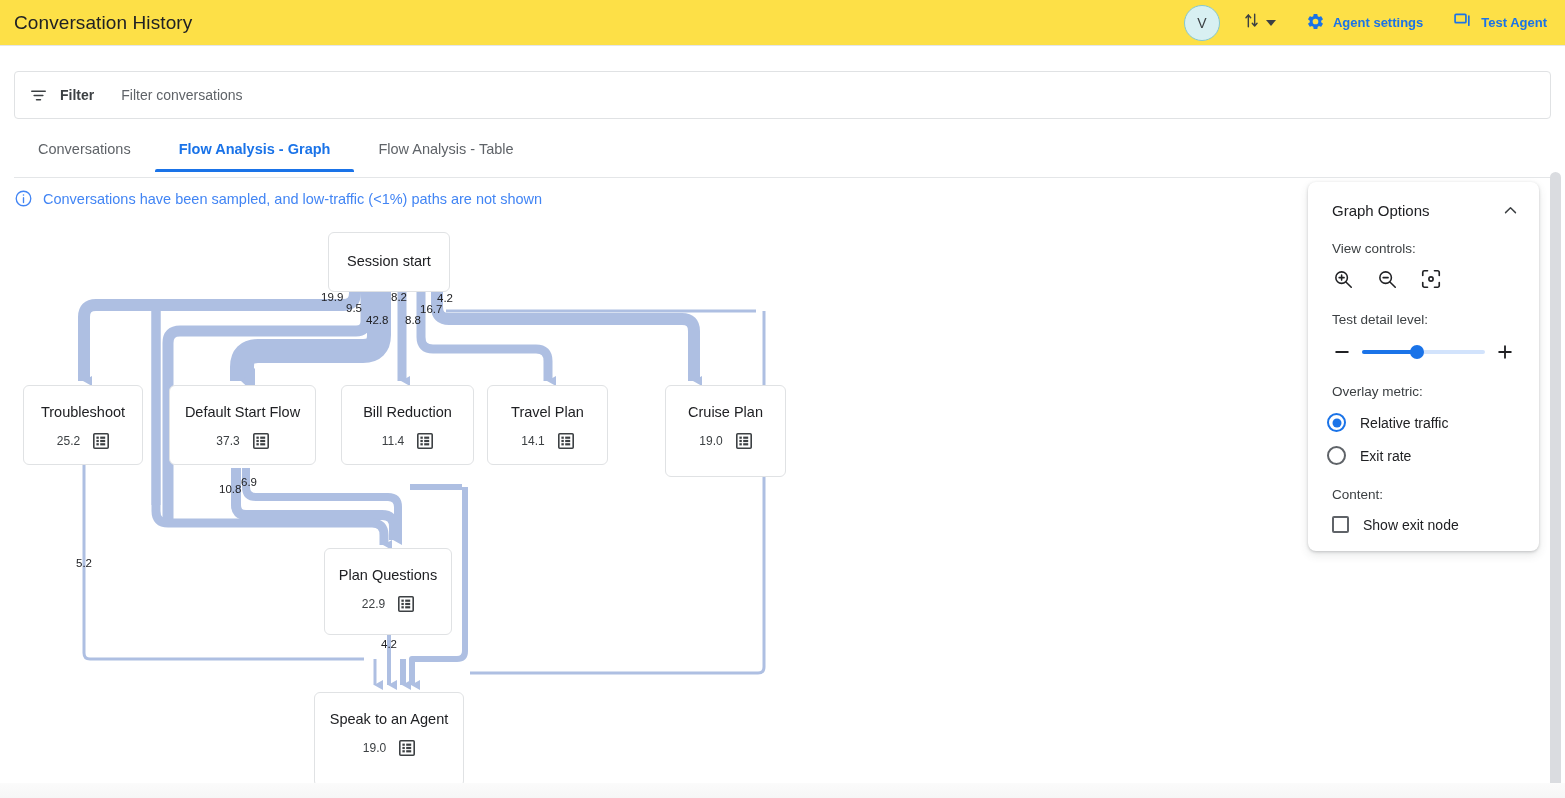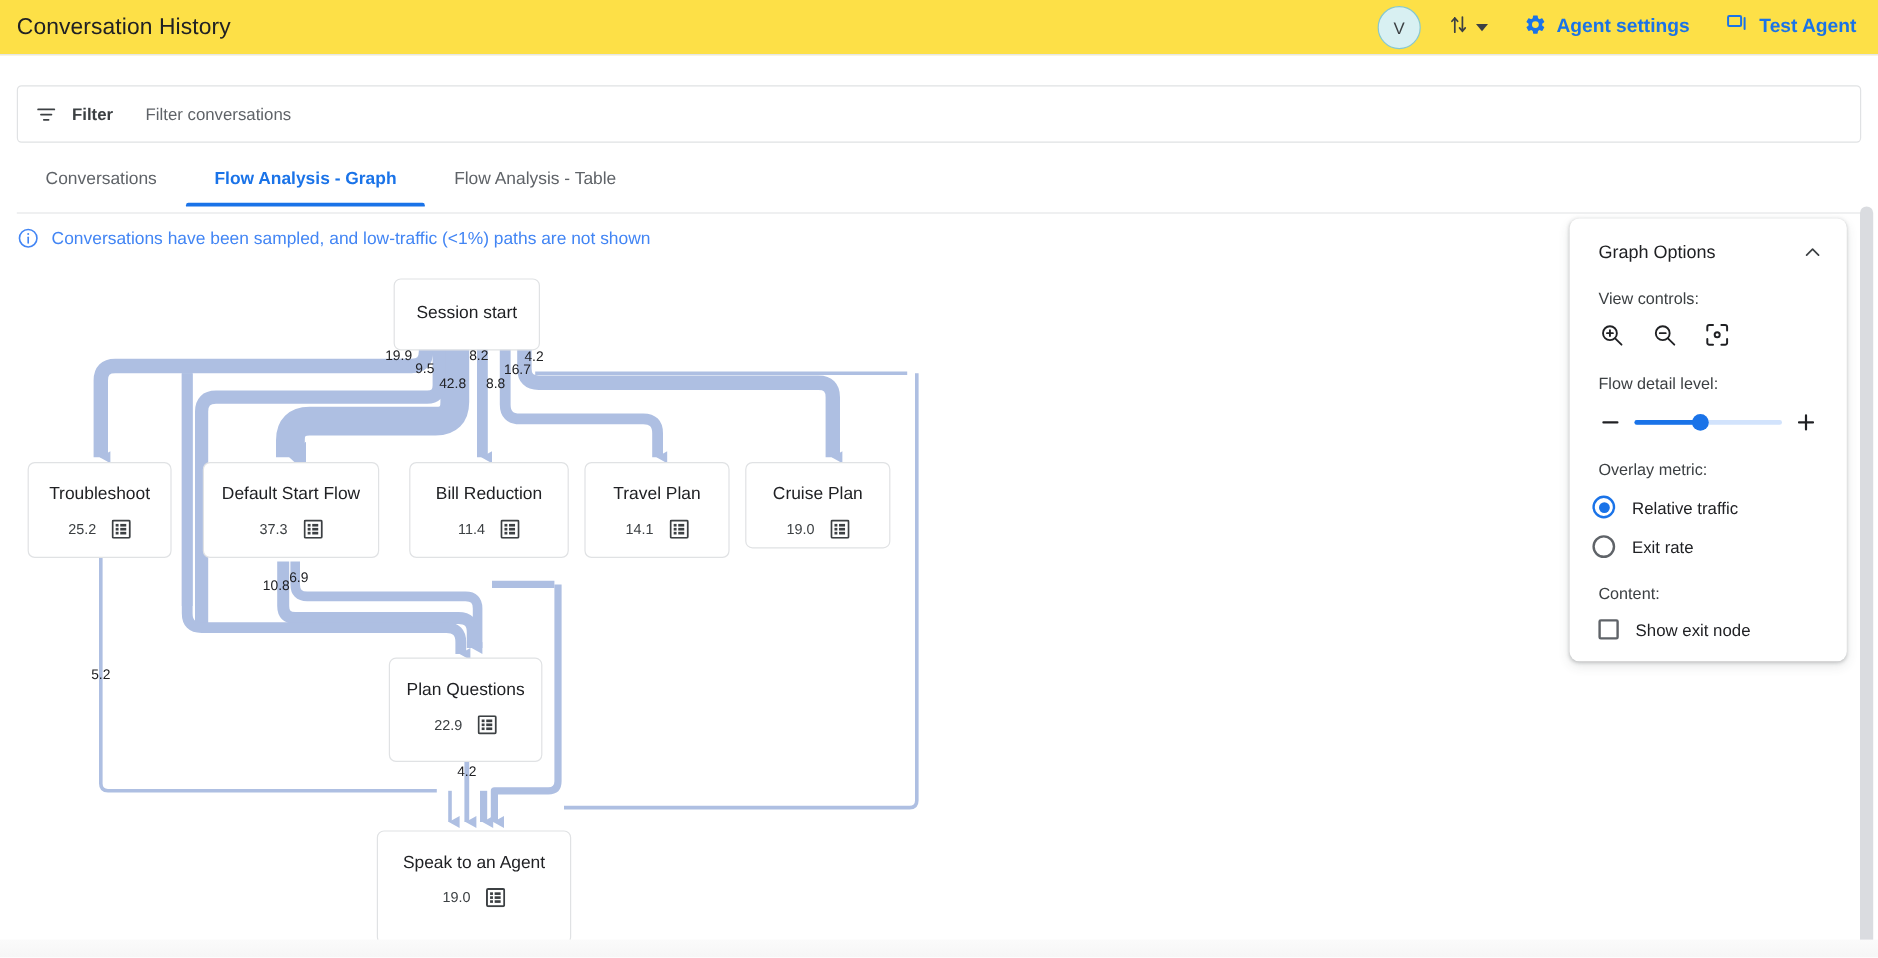--- a/index.html
+++ b/index.html
@@ -19,21 +19,21 @@
   .app-title{font-size:19px;color:#202124;margin-left:14px;letter-spacing:.1px;}
   .topbar-right{margin-left:auto;display:flex;align-items:center;gap:0;padding-right:10px;}
   .avatar{
     width:34px;height:34px;border-radius:50%;
     background:#d8f0f2;border:1px solid #87c8cf;
     display:flex;align-items:center;justify-content:center;
     font-size:14px;color:#3b4043;margin-right:22px;
   }
   .swap-wrap{display:flex;align-items:center;gap:5px;margin-right:30px;cursor:pointer;}
   .caret{width:0;height:0;border-left:5px solid transparent;border-right:5px solid transparent;border-top:6px solid #3c4043;}
-  .tb-action{display:flex;align-items:center;gap:8px;color:#1a73e8;font-size:16px;font-weight:bold;margin-right:30px;cursor:pointer;white-space:nowrap;}
+  .tb-action{display:flex;align-items:center;gap:8px;color:#1a73e8;font-size:13px;font-weight:bold;margin-right:30px;cursor:pointer;white-space:nowrap;}
   .tb-action:last-child{margin-right:8px;}
 
   
   .filter-bar{
     position:absolute;left:14px;top:71px;width:1537px;height:48px;
     box-sizing:border-box;border:1px solid #e0e2e4;border-radius:4px;background:#fff;
     display:flex;align-items:center;
   }
   .filter-ico{margin-left:14px;margin-right:12px;display:flex;}
   .filter-label{font-size:14px;font-weight:bold;color:#3c4043;}
@@ -299,21 +299,21 @@
               <rect x="7.2" y="3.6" width="5" height="2.2" fill="#3c4043"></rect>
               <rect x="3.4" y="6.9" width="2.4" height="2.2" fill="#3c4043"></rect>
               <rect x="7.2" y="6.9" width="5" height="2.2" fill="#3c4043"></rect>
               <rect x="3.4" y="10.2" width="2.4" height="2.2" fill="#3c4043"></rect>
               <rect x="7.2" y="10.2" width="5" height="2.2" fill="#3c4043"></rect>
             </svg>
         </span>
       </div>
     </div>
 
-    <div class="node" style="left:621px;top:170px;width:121px;height:72px;">
+    <div class="node" style="left:665px;top:170px;width:121px;height:92px;">
       <div class="node-title">Cruise Plan</div>
       <div class="node-meta">
         <span class="node-val">19.0</span>
         <span class="node-ico">
           <svg width="16" height="16" viewBox="0 0 16 16">
               <rect x="0.8" y="0.8" width="14.4" height="14.4" rx="1" fill="none" stroke="#3c4043" stroke-width="1.6"></rect>
               <rect x="3.4" y="3.6" width="2.4" height="2.2" fill="#3c4043"></rect>
               <rect x="7.2" y="3.6" width="5" height="2.2" fill="#3c4043"></rect>
               <rect x="3.4" y="6.9" width="2.4" height="2.2" fill="#3c4043"></rect>
               <rect x="7.2" y="6.9" width="5" height="2.2" fill="#3c4043"></rect>
@@ -335,21 +335,21 @@
               <rect x="7.2" y="3.6" width="5" height="2.2" fill="#3c4043"></rect>
               <rect x="3.4" y="6.9" width="2.4" height="2.2" fill="#3c4043"></rect>
               <rect x="7.2" y="6.9" width="5" height="2.2" fill="#3c4043"></rect>
               <rect x="3.4" y="10.2" width="2.4" height="2.2" fill="#3c4043"></rect>
               <rect x="7.2" y="10.2" width="5" height="2.2" fill="#3c4043"></rect>
             </svg>
         </span>
       </div>
     </div>
 
-    <div class="node" style="left:314px;top:477px;width:162px;height:95px;">
+    <div class="node" style="left:314px;top:477px;width:150px;height:95px;">
       <div class="node-title">Speak to an Agent</div>
       <div class="node-meta">
         <span class="node-val">19.0</span>
         <span class="node-ico">
           <svg width="16" height="16" viewBox="0 0 16 16">
               <rect x="0.8" y="0.8" width="14.4" height="14.4" rx="1" fill="none" stroke="#3c4043" stroke-width="1.6"></rect>
               <rect x="3.4" y="3.6" width="2.4" height="2.2" fill="#3c4043"></rect>
               <rect x="7.2" y="3.6" width="5" height="2.2" fill="#3c4043"></rect>
               <rect x="3.4" y="6.9" width="2.4" height="2.2" fill="#3c4043"></rect>
               <rect x="7.2" y="6.9" width="5" height="2.2" fill="#3c4043"></rect>
@@ -404,21 +404,21 @@
         <svg width="22" height="22" viewBox="0 0 24 24" fill="none" stroke="#202124" stroke-width="1.8" stroke-linecap="round">
           <path d="M3 8.2V4.8A1.8 1.8 0 014.8 3H8.2"></path>
             <path d="M15.8 3h3.4A1.8 1.8 0 0121 4.8v3.4"></path>
           <path d="M21 15.8v3.4a1.8 1.8 0 01-1.8 1.8h-3.4"></path>
             <path d="M8.2 21H4.8A1.8 1.8 0 013 19.2v-3.4"></path>
           <circle cx="12" cy="12" r="2.3"></circle>
         </svg>
       </span>
     </div>
 
-    <div class="panel-sec-label">Flow detail level:</div>
+    <div class="panel-sec-label">Test detail level:</div>
     <div class="slider-row">
       <span class="sbtn">
         <svg width="20" height="20" viewBox="0 0 24 24" stroke="#202124" stroke-width="2.2" stroke-linecap="round">
             <path d="M5 12h14"></path>
           </svg>
       </span>
       <span class="track">
         <span class="track-fill"></span>
         <span class="thumb"></span>
       </span>

